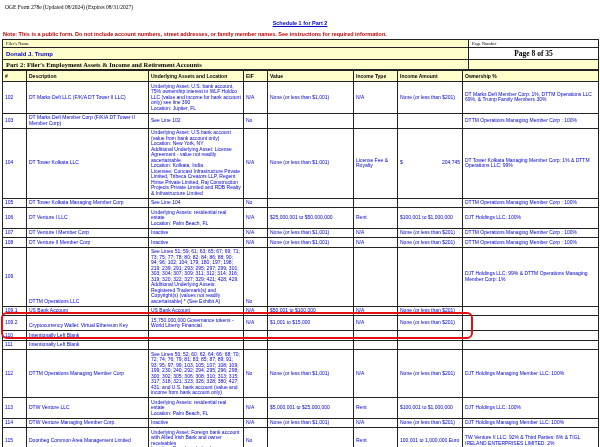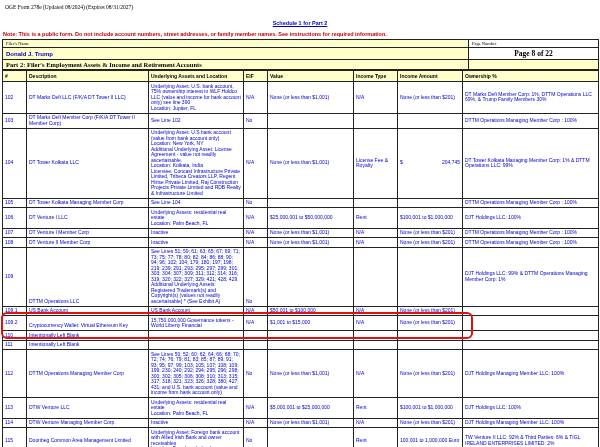--- a/index.html
+++ b/index.html
@@ -61,21 +61,21 @@
         <col style="width:466px">
         <col style="width:130px">
       </colgroup>
     <tbody>
       <tr>
         <td class="small-label yellow">Filer's Name</td>
         <td class="small-label white">Page Number</td>
       </tr>
       <tr>
         <td class="filer-name yellow">Donald J. Trump</td>
-        <td class="page-number white">Page 8 of 22</td>
+        <td class="page-number white">Page 8 of 35</td>
       </tr>
       <tr>
         <td class="part-title yellow">Part 2: Filer's Employment Assets &amp; Income and Retirement Accounts</td>
         <td class="yellow"></td>
       </tr>
     </tbody>
   </table>
 
   <table class="main-table">
     <colgroup>

